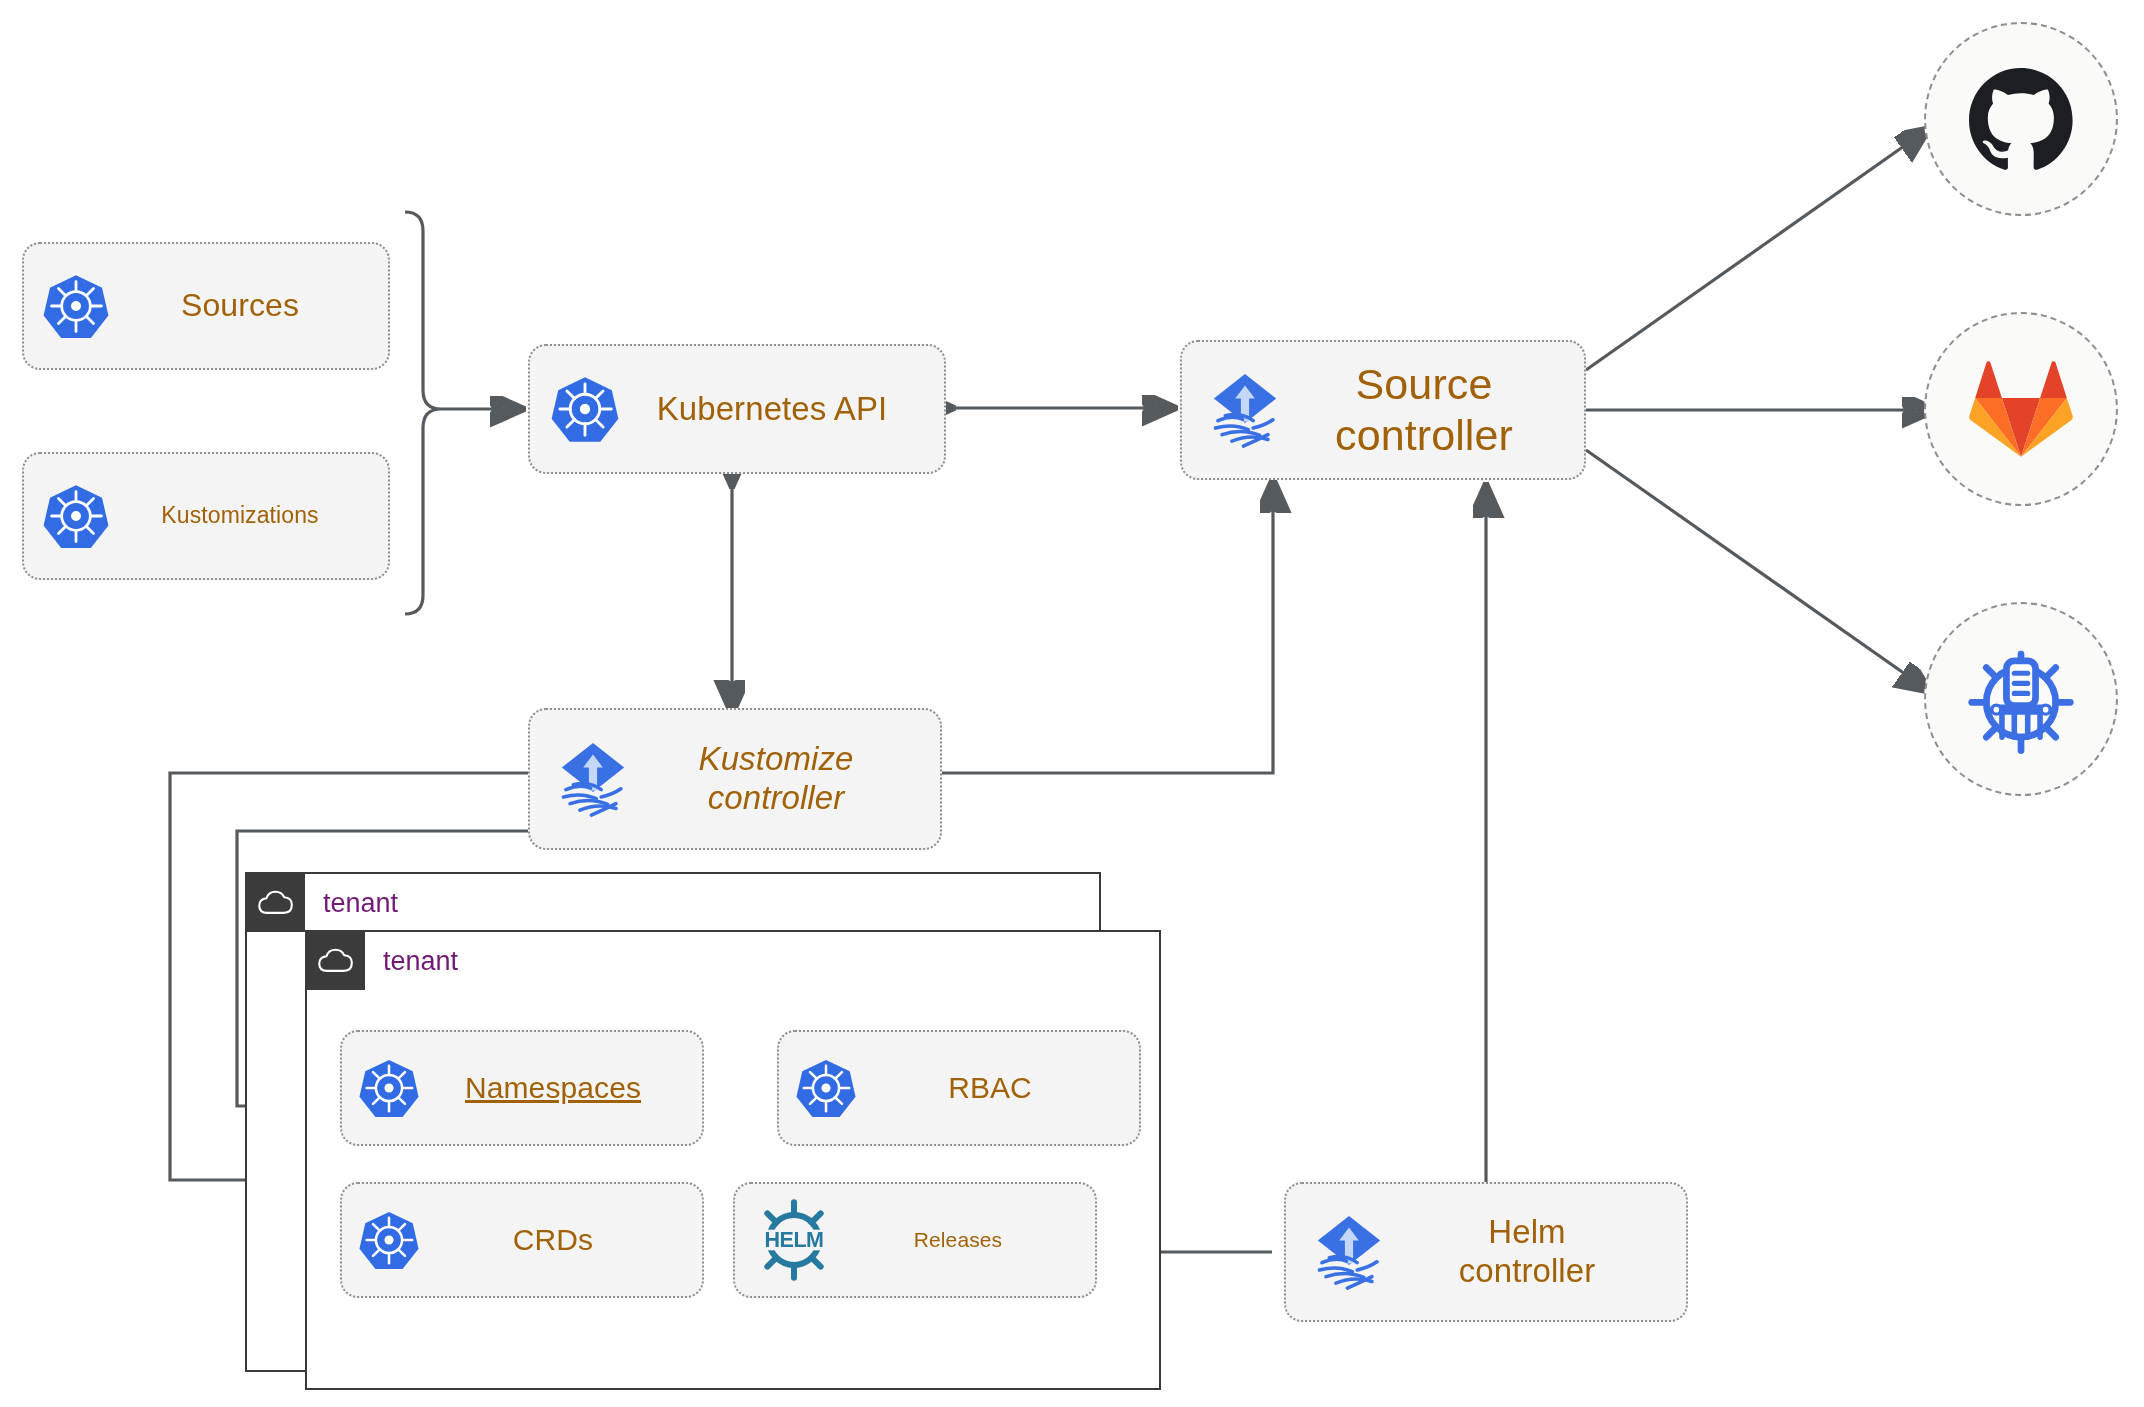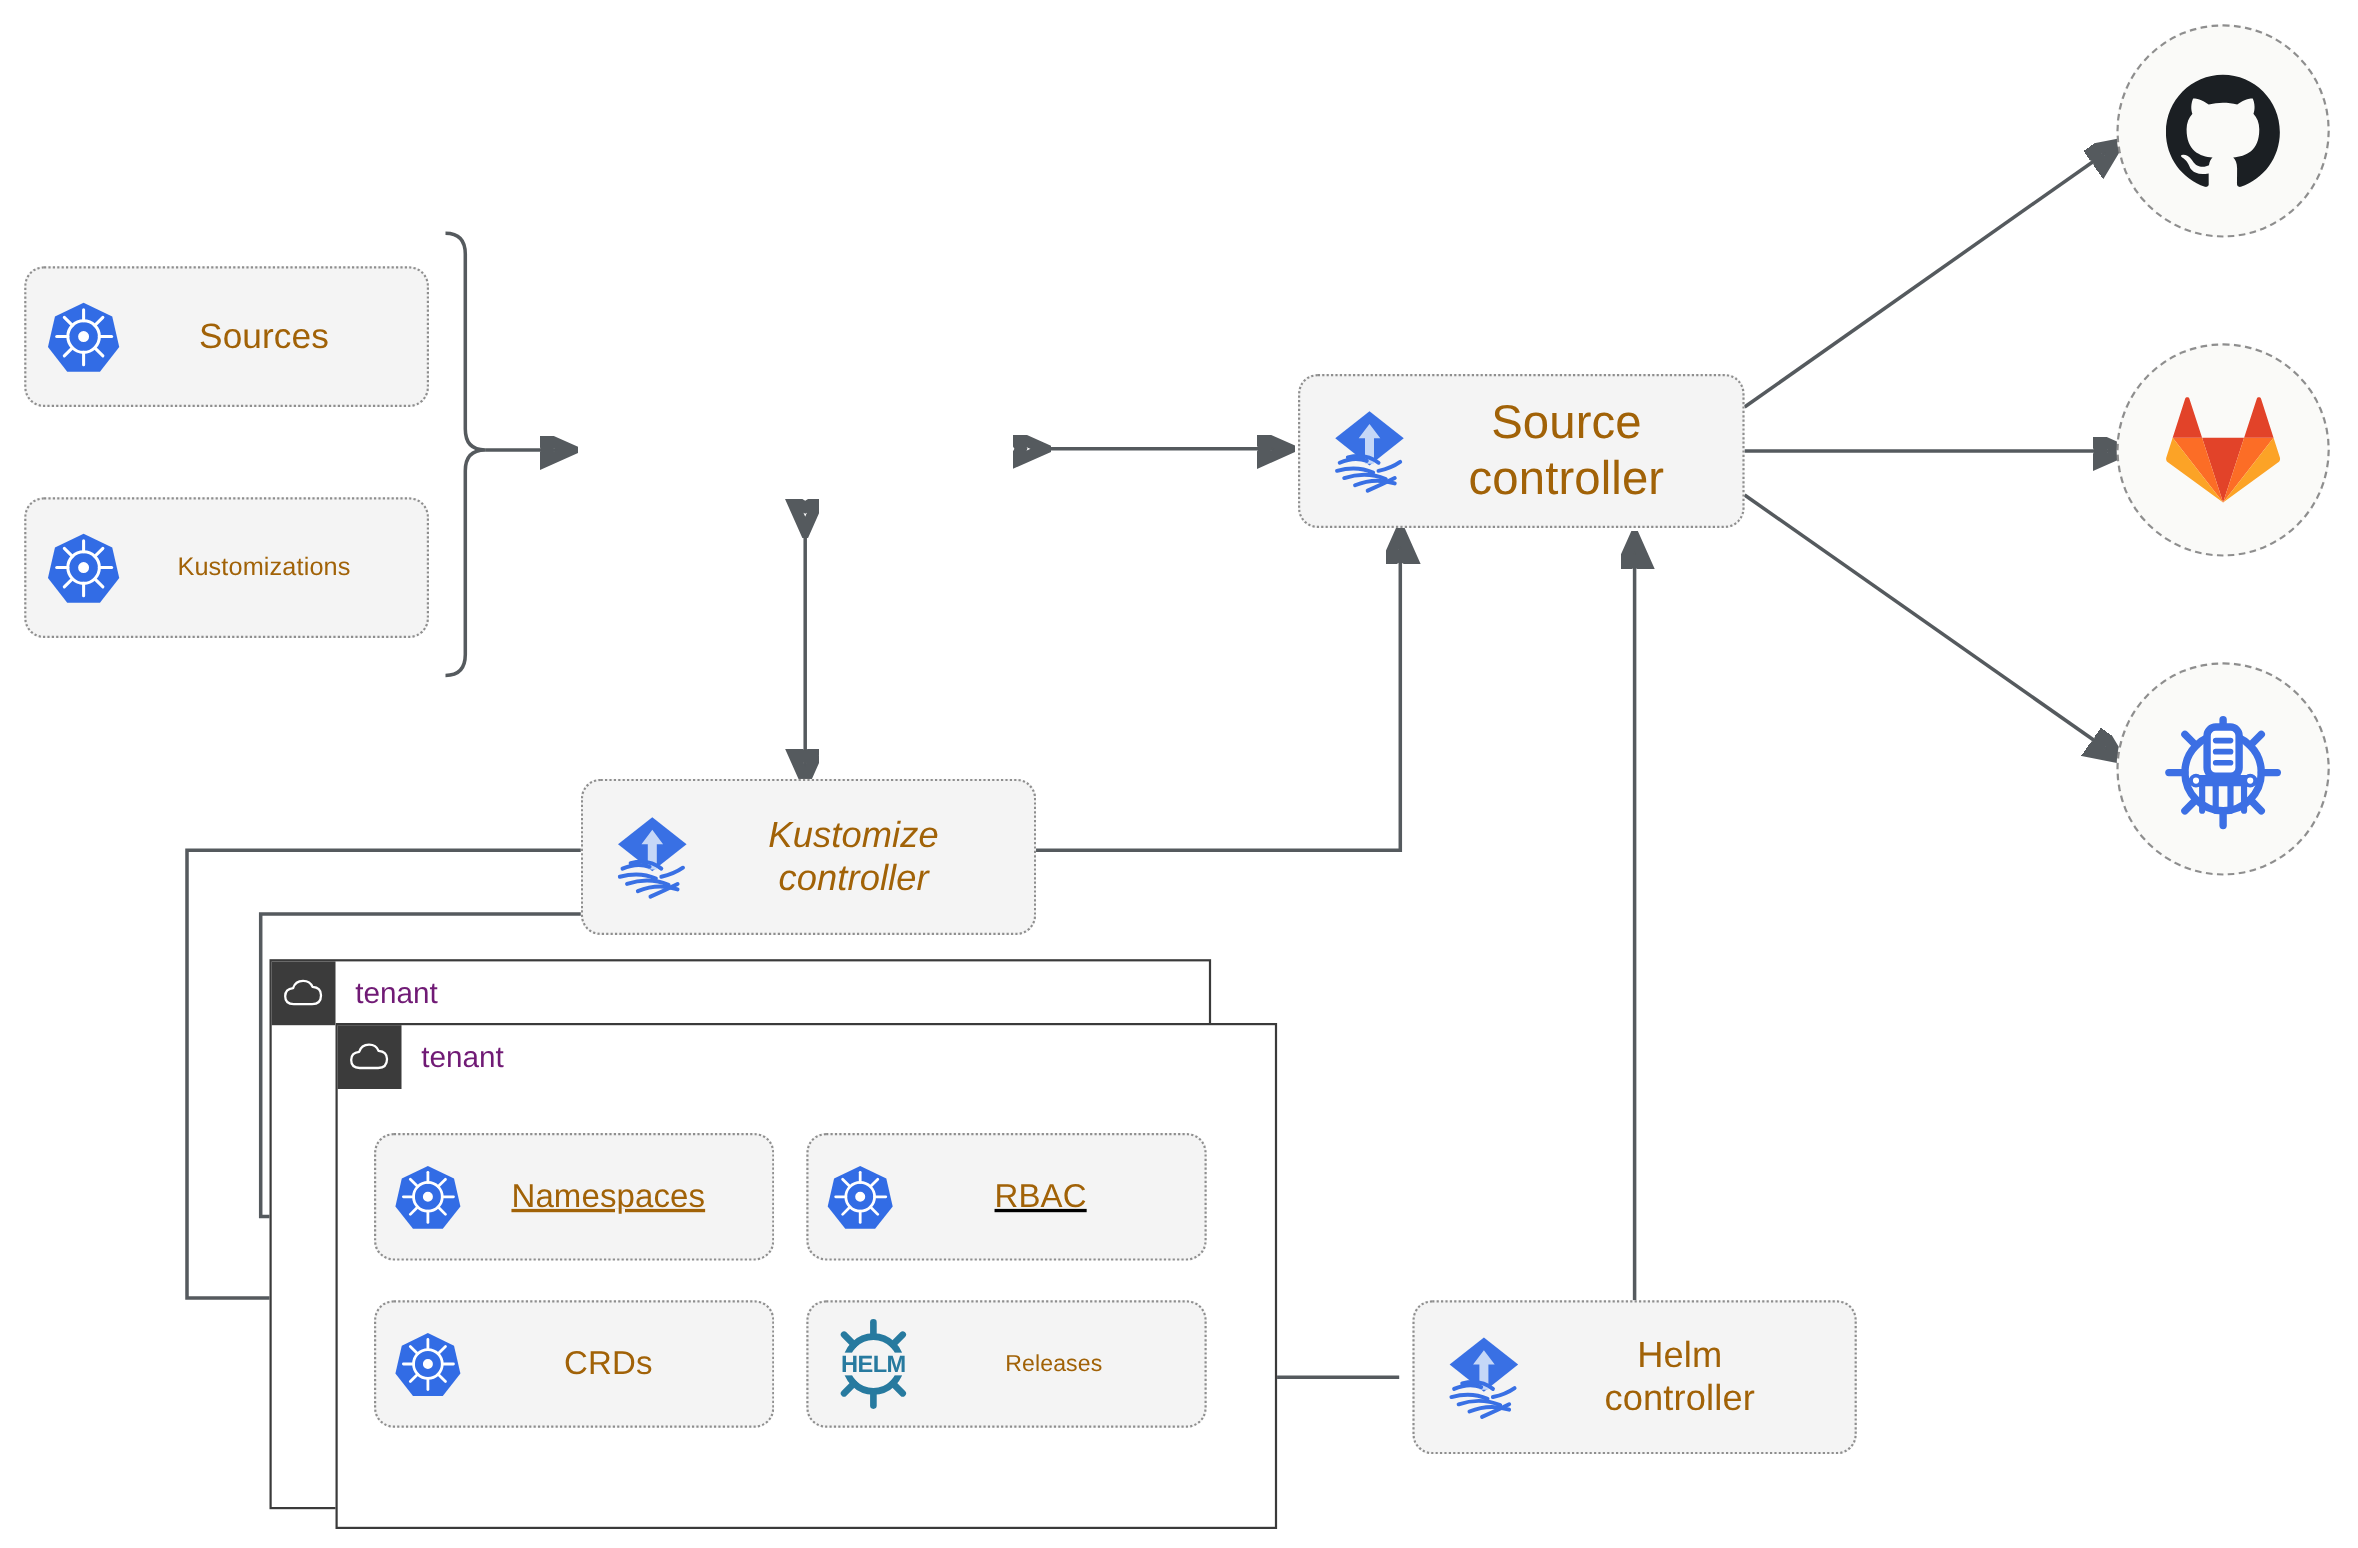--- a/index.html
+++ b/index.html
@@ -121,20 +121,40 @@
           <line x1="15.5" y1="15.5" x2="22.4" y2="22.4"></line>
             <line x1="41.6" y1="41.6" x2="48.5" y2="48.5"></line>
           <line x1="48.5" y1="15.5" x2="41.6" y2="22.4"></line>
             <line x1="22.4" y1="41.6" x2="15.5" y2="48.5"></line>
         </g>
       </svg>
     </span>
     <span class="lbl" style="font-size:23px;">Kustomizations</span>
   </div>
 
+  <div class="node" style="left:528px;top:344px;width:418px;height:130px;padding:0 20px;">
+    <span class="ico">
+      <svg width="70" height="70" viewBox="0 0 64 64">
+        <path d="M32 3 L56.5 14.8 L62.5 41 L46 62 L18 62 L1.5 41 L7.5 14.8 Z" fill="#326CE5"></path>
+        <g fill="none" stroke="#fff" stroke-width="2.6" stroke-linecap="round">
+          <circle cx="32" cy="32" r="13.5"></circle>
+          <circle cx="32" cy="32" r="3.4" fill="#fff"></circle>
+          <line x1="32" y1="9" x2="32" y2="18.5"></line>
+            <line x1="32" y1="45.5" x2="32" y2="56"></line>
+          <line x1="9" y1="32" x2="18.5" y2="32"></line>
+            <line x1="45.5" y1="32" x2="56" y2="32"></line>
+          <line x1="15.5" y1="15.5" x2="22.4" y2="22.4"></line>
+            <line x1="41.6" y1="41.6" x2="48.5" y2="48.5"></line>
+          <line x1="48.5" y1="15.5" x2="41.6" y2="22.4"></line>
+            <line x1="22.4" y1="41.6" x2="15.5" y2="48.5"></line>
+        </g>
+      </svg>
+    </span>
+    <span class="lbl" style="font-size:33px;">Kubernetes API</span>
+  </div>
 
   <div class="node" style="left:1180px;top:340px;width:406px;height:140px;padding:0 22px;">
     <span class="ico">
       <svg width="82" height="82" viewBox="0 0 100 100">
         <path d="M50 6 L88 36 L50 66 L12 36 Z" fill="#3970E4"></path>
         <path d="M50 20 L62 36 L55 36 L55 64 L45 64 L45 36 L38 36 Z" fill="#C5D7F7"></path>
         <g stroke="#3970E4" stroke-width="4.4" stroke-linecap="round" fill="none">
           <path d="M17 63 q16 -7 30 -2"></path>
           <path d="M26 57 q20 -5 34 6"></path>
           <path d="M14 72 q22 -6 40 2"></path>
@@ -274,21 +294,21 @@
           <line x1="15.5" y1="15.5" x2="22.4" y2="22.4"></line>
             <line x1="41.6" y1="41.6" x2="48.5" y2="48.5"></line>
           <line x1="48.5" y1="15.5" x2="41.6" y2="22.4"></line>
             <line x1="22.4" y1="41.6" x2="15.5" y2="48.5"></line>
         </g>
       </svg>
     </span>
     <span class="lbl" style="font-size:30px;text-decoration:underline;">Namespaces</span>
   </div>
 
-  <div class="node" style="left:733px;top:1030px;width:364px;height:116px;padding:0 16px;z-index:8;text-decoration:underline;">
+  <div class="node" style="left:777px;top:1030px;width:364px;height:116px;padding:0 16px;z-index:8;">
     <span class="ico">
       <svg width="62" height="62" viewBox="0 0 64 64">
         <path d="M32 3 L56.5 14.8 L62.5 41 L46 62 L18 62 L1.5 41 L7.5 14.8 Z" fill="#326CE5"></path>
         <g fill="none" stroke="#fff" stroke-width="2.6" stroke-linecap="round">
           <circle cx="32" cy="32" r="13.5"></circle>
             <circle cx="32" cy="32" r="3.4" fill="#fff"></circle>
           <line x1="32" y1="9" x2="32" y2="18.5"></line>
             <line x1="32" y1="45.5" x2="32" y2="56"></line>
           <line x1="9" y1="32" x2="18.5" y2="32"></line>
             <line x1="45.5" y1="32" x2="56" y2="32"></line>

